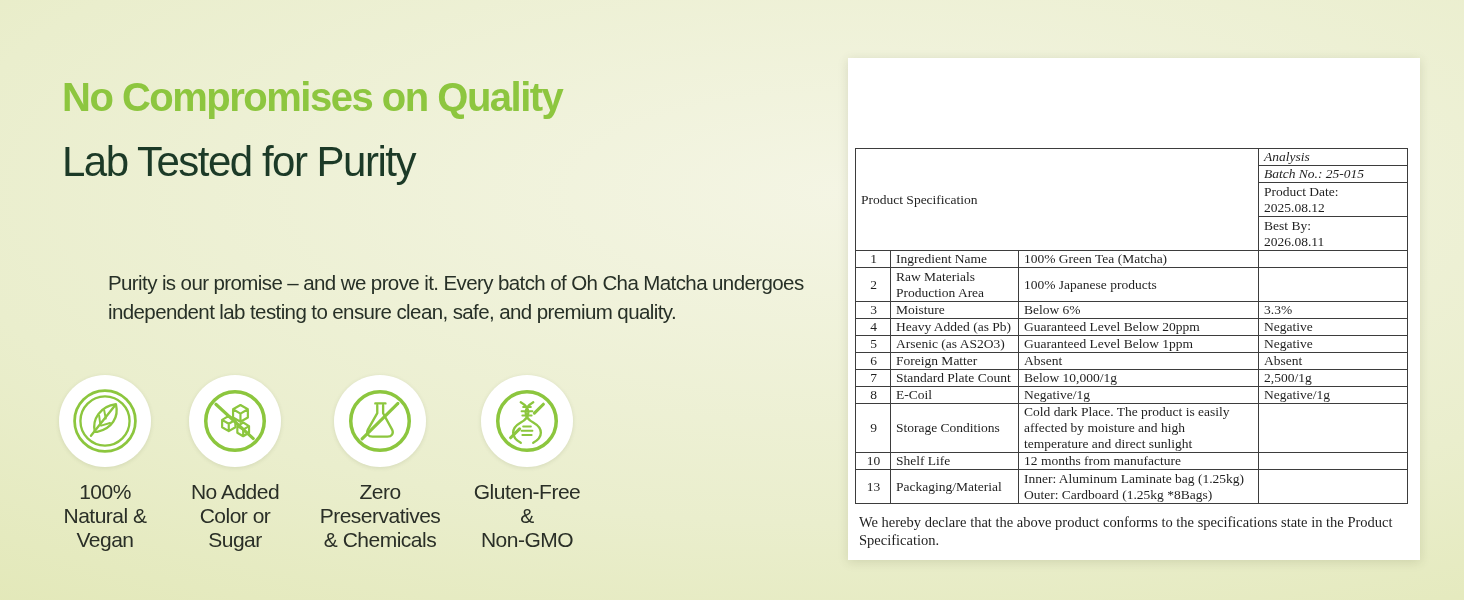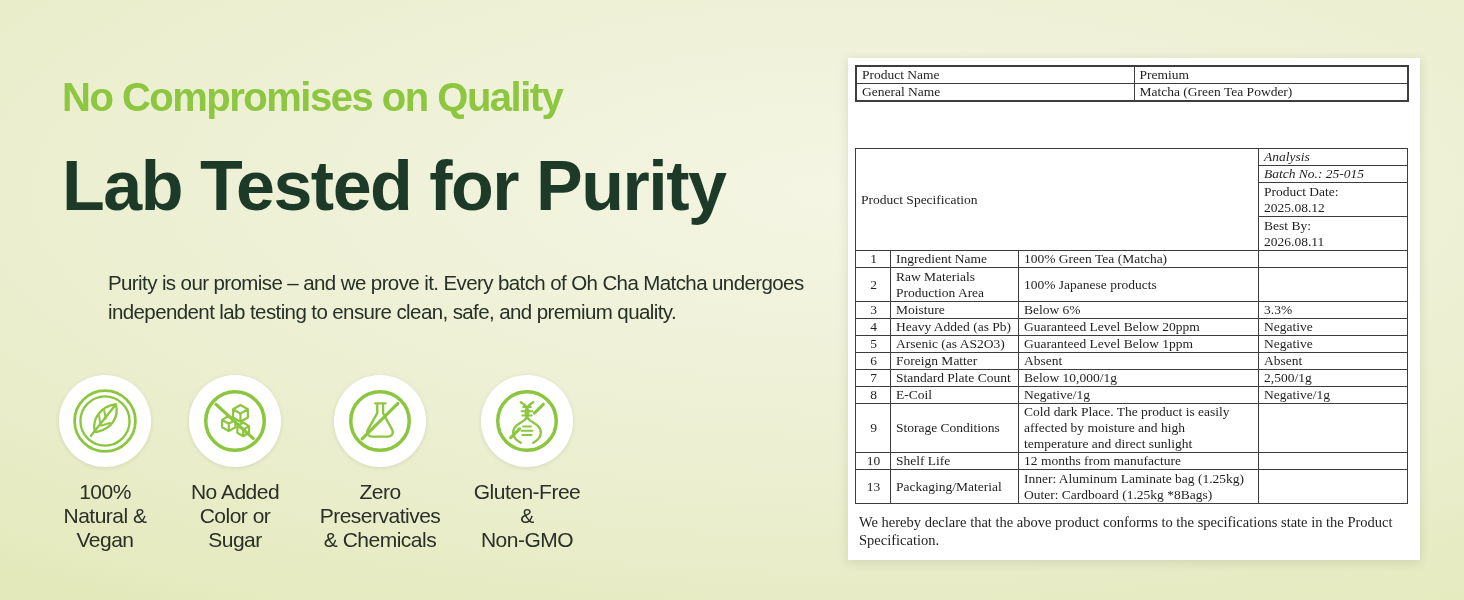--- a/index.html
+++ b/index.html
@@ -8,22 +8,22 @@
     position:relative; width:1464px; height:600px; overflow:hidden;
     background: radial-gradient(130% 115% at 58% 32%, #f4f5e4 0%, #eaeecd 48%, #dce3a6 100%);
     font-family:"Liberation Sans", sans-serif;
   }
   .headline-accent {
     position:absolute; left:62px; top:76px;
     font-size:40px; font-weight:bold; letter-spacing:-1.5px;
     color:#8dc63f; line-height:1.05; white-space:nowrap;
   }
   .headline-main {
-    position:absolute; left:62px; top:150px;
-    font-size:70px; font-weight:bold; letter-spacing:-1.5px;
+    position:absolute; left:62px; top:140px;
+    font-size:42px; font-weight:normal; letter-spacing:-1.5px;
     color:#1c3a27; line-height:1.05; white-space:nowrap;
   }
   .intro {
     position:absolute; left:64px; top:268px;
     font-size:20.5px; line-height:29px; letter-spacing:-0.6px;
     color:#273027; white-space:pre-line;margin-left:44px;
   }
   .badge { position:absolute; top:375px; width:170px; display:flex; flex-direction:column; align-items:center; }
   .badge-1 { left:20px; } .badge-2 { left:150px; } .badge-3 { left:295px; } .badge-4 { left:442px; }
   .badge-circle {
@@ -118,36 +118,20 @@
         <path class="g" stroke-width="2.4" d="M45,32 L55,32 M43,37.5 L57,37.5 M44,43 L56,43 M45,57 L55,57 M43,62.5 L57,62.5 M44,68 L56,68"></path>
       </svg>
     </div>
     <div class="badge-label">Gluten-Free
 &amp;
 Non-GMO</div>
   </div>
 
   <div class="doc">
 
-    <table class="info-table">
-      <colgroup>
-          <col style="width:278px">
-          <col style="width:274px">
-        </colgroup>
-      <tbody>
-          <tr class="h17">
-        <td>Product Name</td>
-        <td>Premium</td>
-      </tr>
-      <tr class="h17">
-        <td>General Name</td>
-        <td>Matcha (Green Tea Powder)</td>
-      </tr>
-    </tbody>
-      </table>
 
     <table class="spec-table">
       <colgroup>
           <col style="width:35px">
           <col style="width:128px">
           <col style="width:240px">
           <col style="width:149px">
         </colgroup>
       <tbody>
           <tr class="h17">

